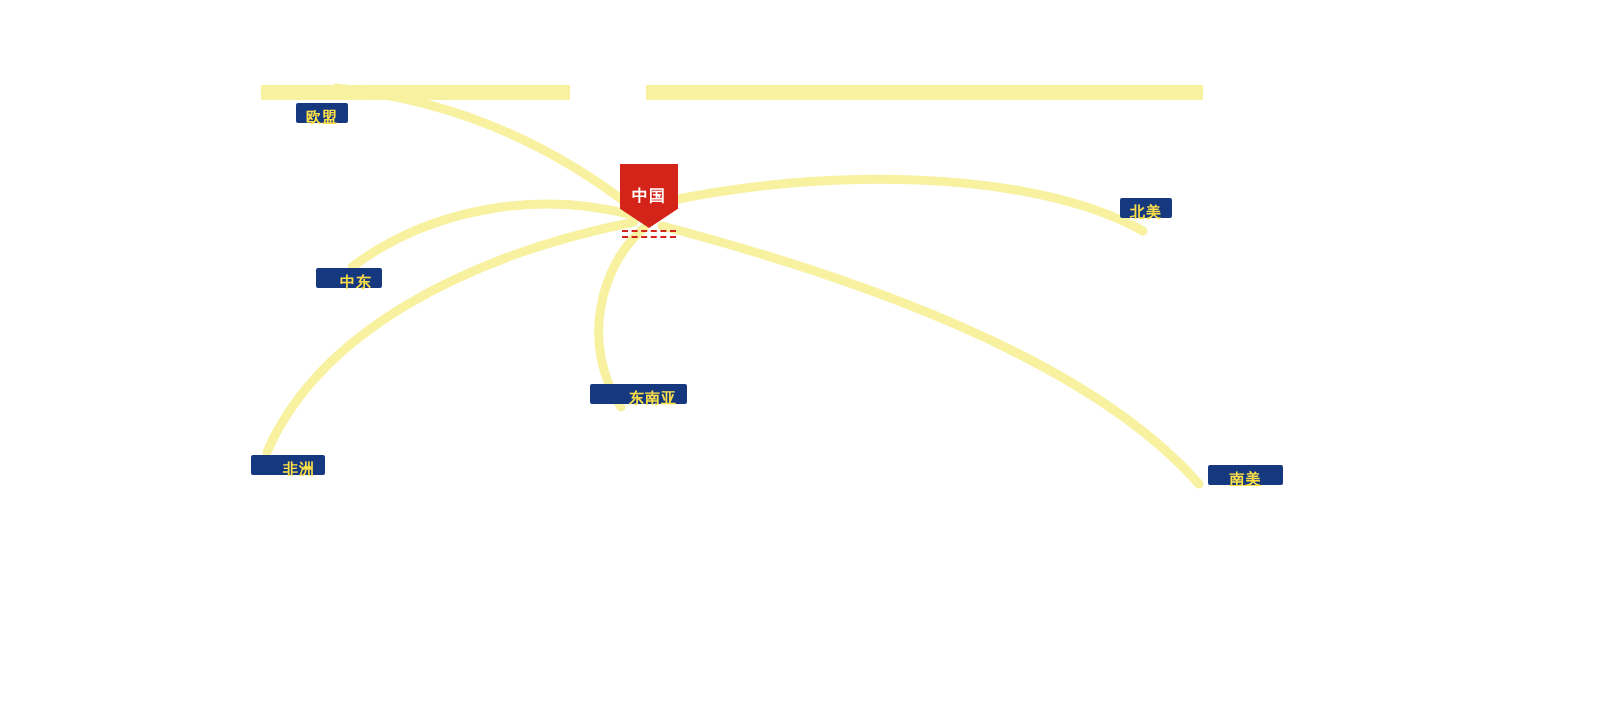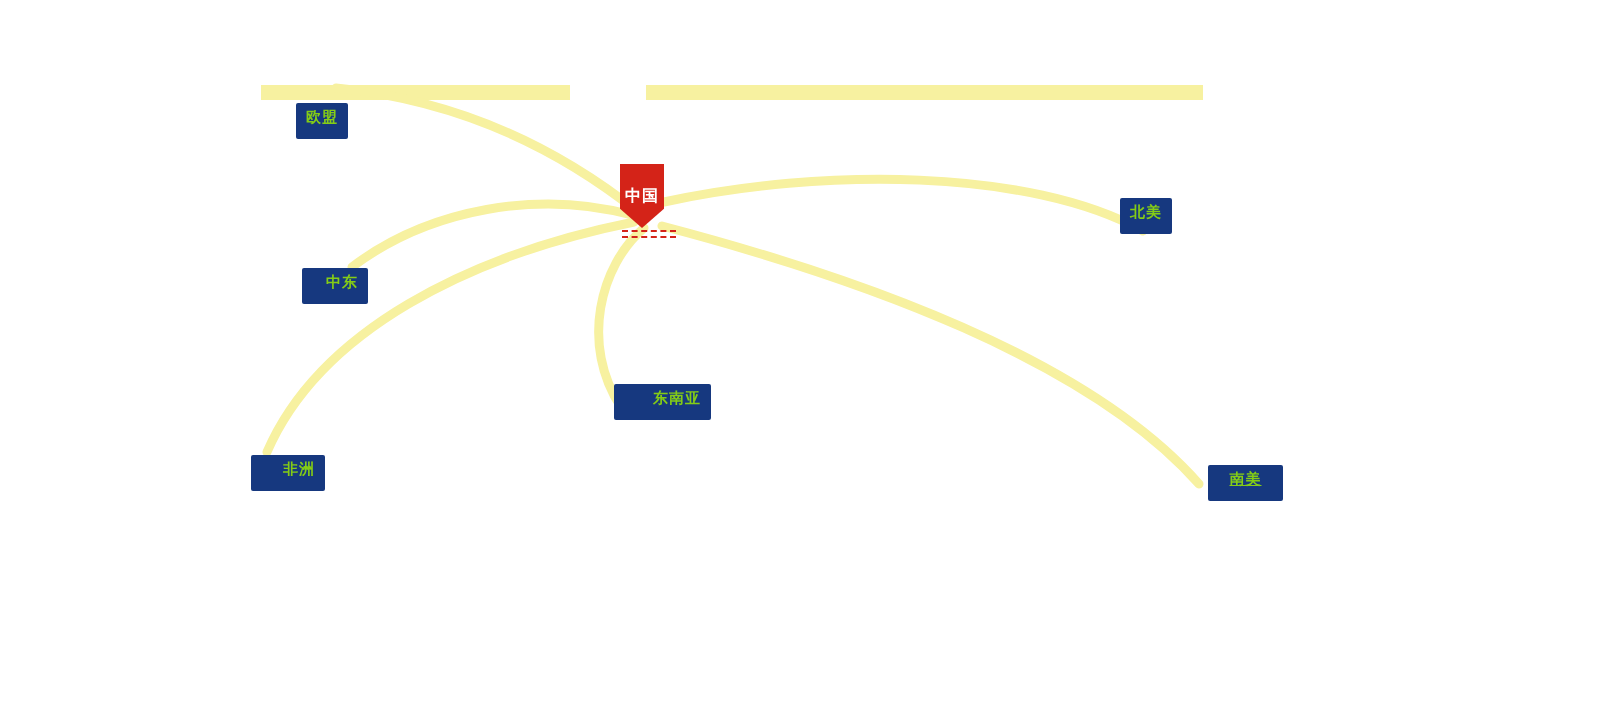--- a/index.html
+++ b/index.html
@@ -24,44 +24,44 @@
     fill: none;
     stroke: var(--route, #f7f1a0);
     stroke-width: 9;
     stroke-linecap: round;
   }
   .bar {
     fill: var(--route, #f7f1a0);
   }
   .badge {
     position: absolute;
-    height: 36px;
+    height: 20px;
     line-height: 28px;
     padding: 0 10px;
     background: var(--badge, #16387f);
-    color: #84cc16;
+    color: #fde047;
     font-size: 15px;
     font-weight: bold;
     letter-spacing: 1px;
     border-radius: 2px;
     box-sizing: border-box;
     text-align: center;
     white-space: nowrap;
   }
   .badge-eu      { left: 296px;  top: 103px; }
   .badge-na      { left: 1120px; top: 198px; }
-  .badge-me      { left: 302px;  top: 268px; padding-left: 24px; }
-  .badge-sea     { left: 614px;  top: 384px; padding-left: 39px; }
+  .badge-me      { left: 316px;  top: 268px; padding-left: 24px; }
+  .badge-sea     { left: 590px;  top: 384px; padding-left: 39px; }
   .badge-africa  { left: 251px;  top: 455px; padding-left: 32px; }
   .badge-sa      { left: 1208px; top: 465px; min-width: 75px; text-decoration: underline; }
   .pin {
     position: absolute;
     left: 620px;
     top: 164px;
-    width: 44px;
+    width: 58px;
     height: 64px;
     background: var(--pin, #d42318);
     clip-path: polygon(0 0, 100% 0, 100% 70%, 50% 100%, 0 70%);
     color: #ffffff;
     font-weight: bold;
     font-size: 16px;
     letter-spacing: 1px;
     text-align: center;
   }
   .pin span {

